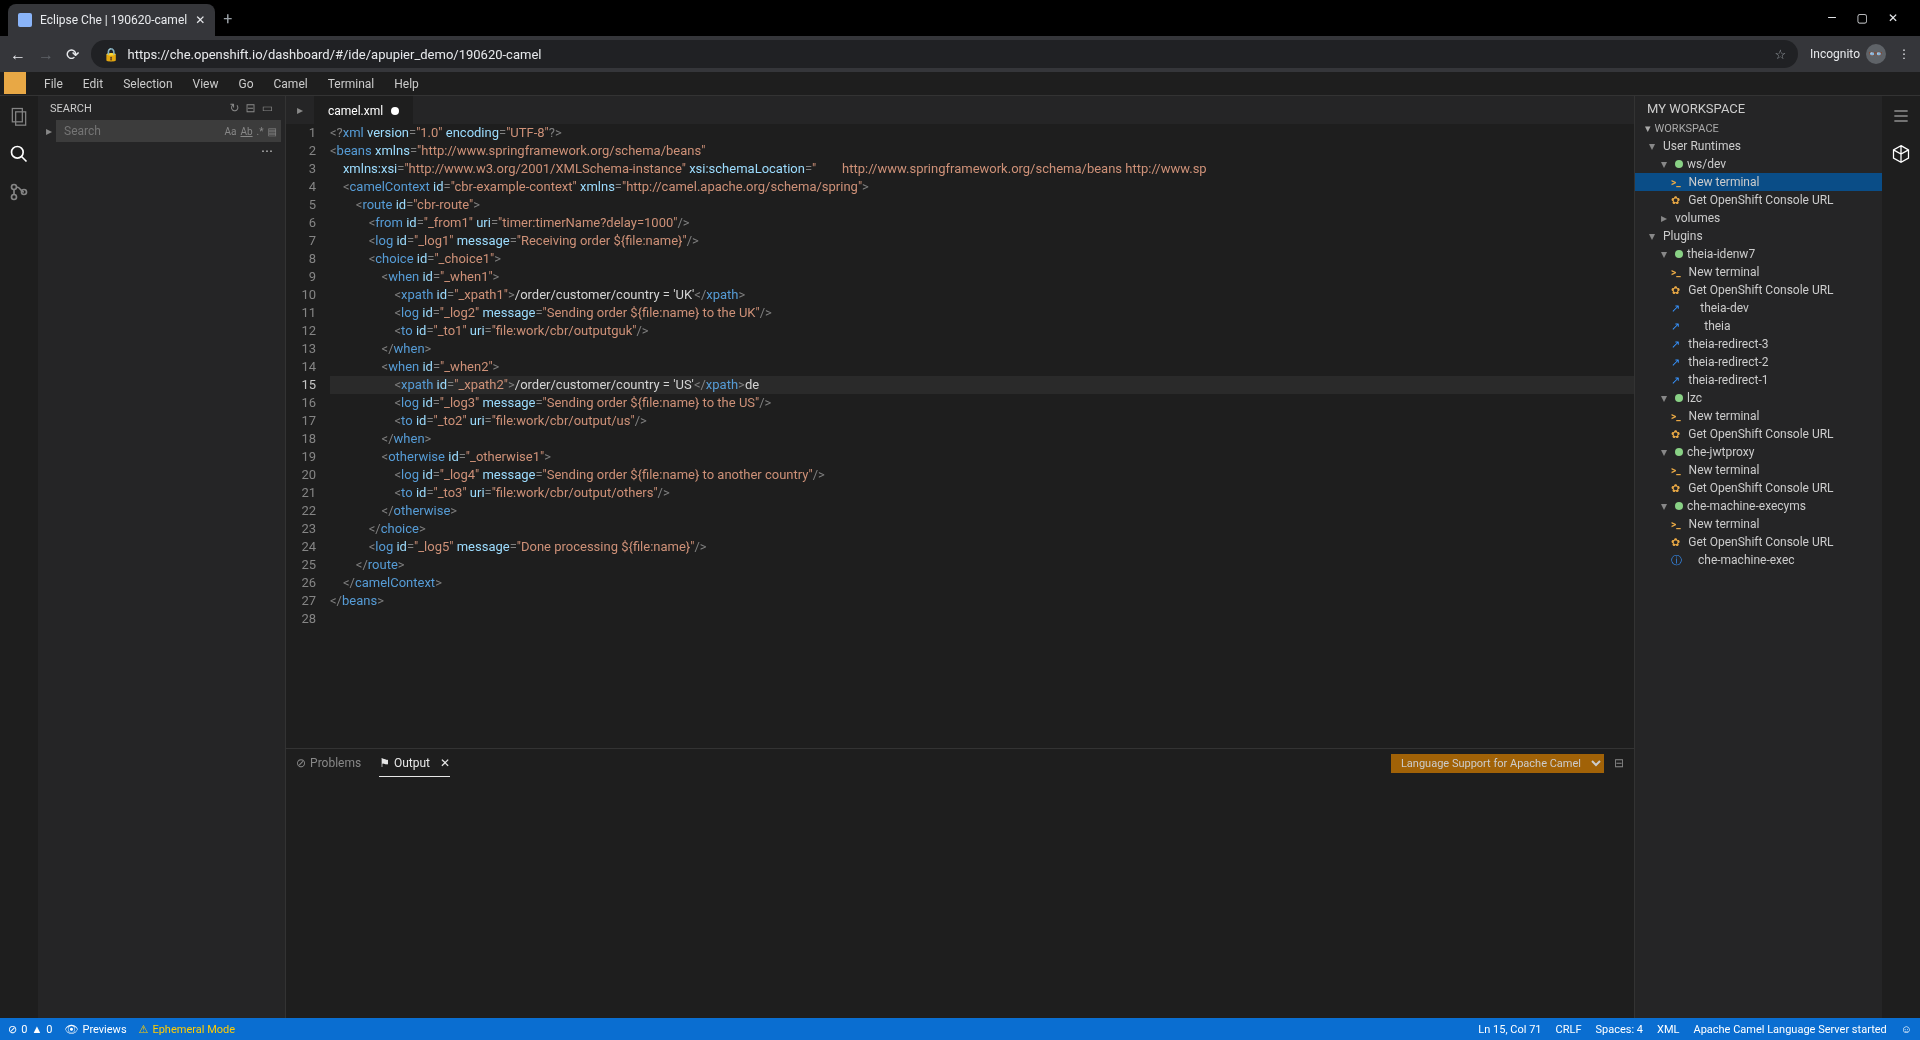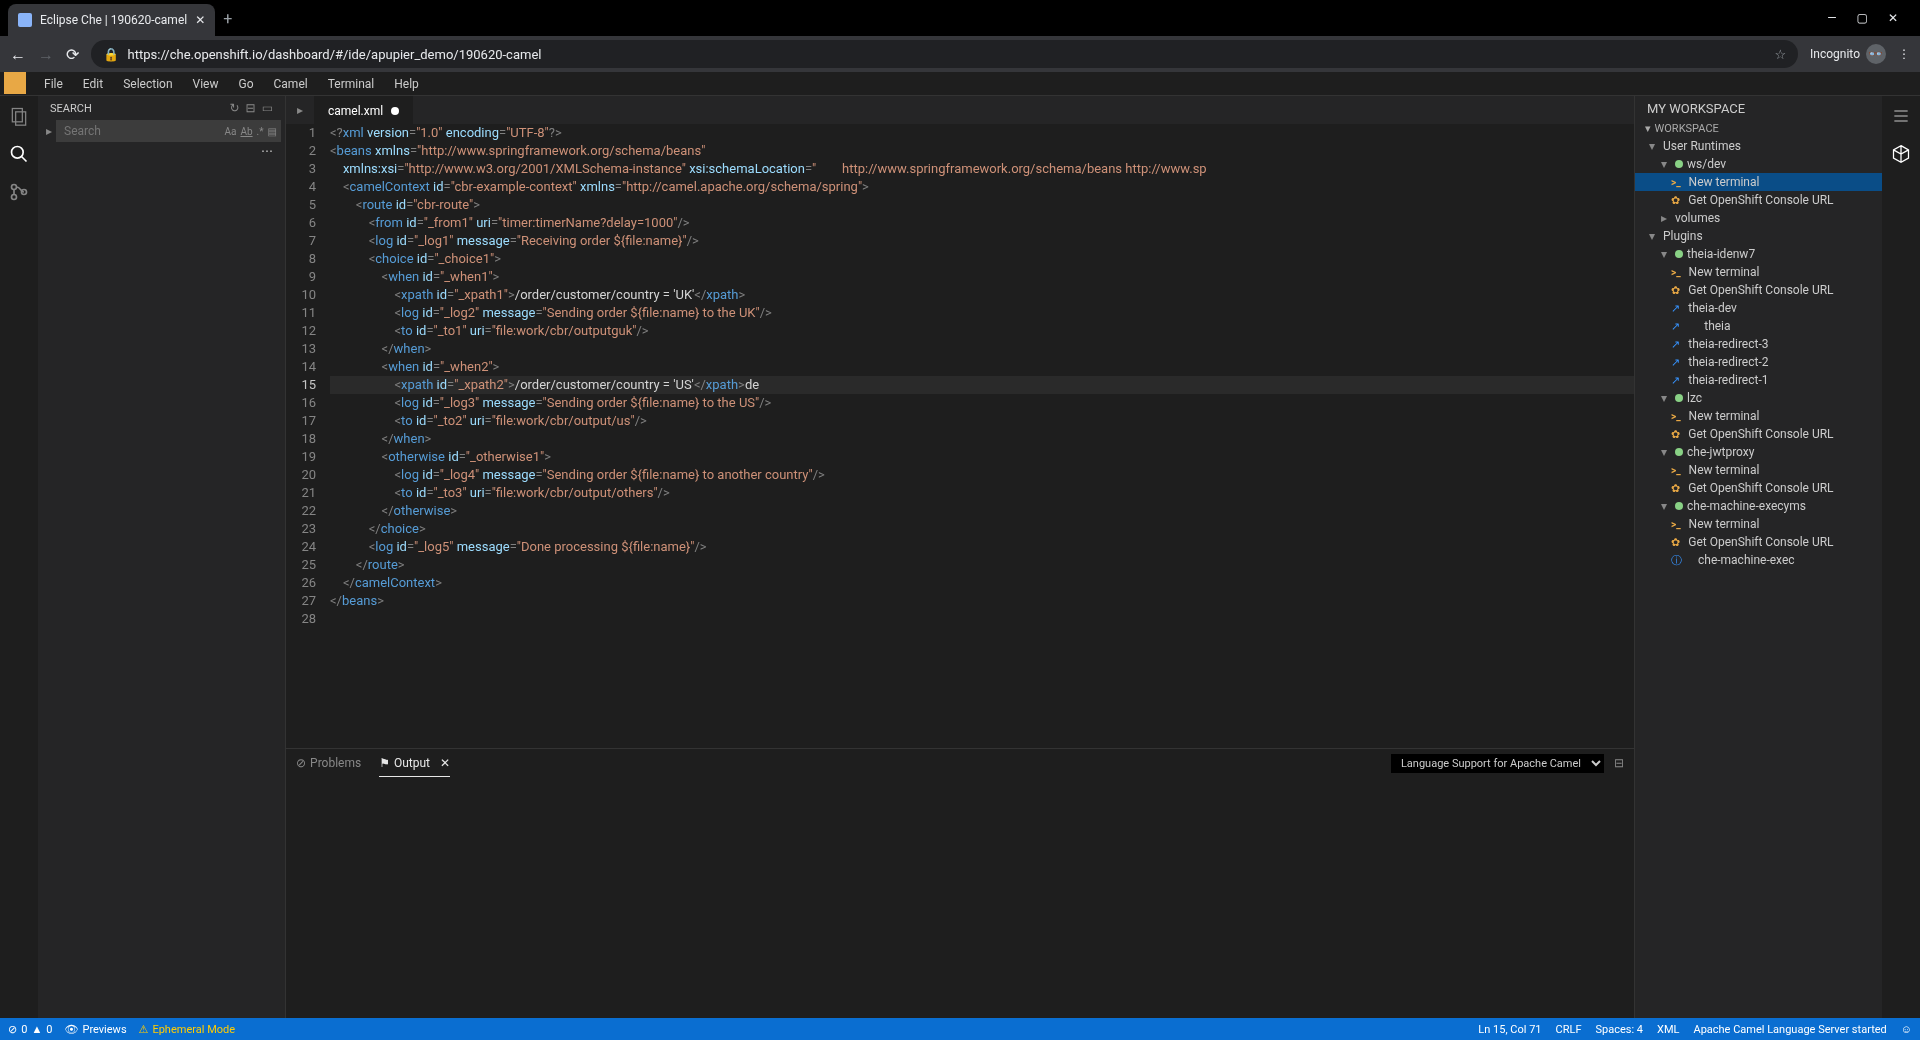--- a/index.html
+++ b/index.html
@@ -50,21 +50,21 @@
 .tk-tag{color:#569cd6}
 .tk-attr{color:#9cdcfe}
 .tk-str{color:#ce9178}
 .tk-link{color:#ce9178;}
 .tk-txt{color:#d4d4d4}
 .panel{height:270px;border-top:1px solid #333;display:flex;flex-direction:column;background:#1e1e1e}
 .panel-tabs{height:28px;display:flex;align-items:center;padding:0 10px;gap:18px;font-size:12px;color:#888}
 .panel-tab{cursor:pointer;display:flex;align-items:center;gap:4px;height:100%}
 .panel-tab.active{color:#e7e7e7;border-bottom:1px solid #e7e7e7}
 .panel-right{margin-left:auto;display:flex;align-items:center;gap:10px}
-.panel-select{background:#000000;border:none;color:#ccc;font-size:11px;padding:2px 6px}
+.panel-select{background:#a16207;border:none;color:#ccc;font-size:11px;padding:2px 6px}
 .panel-content{flex:1;font-family:Consolas,monospace;font-size:12px;color:#ccc;padding:4px 10px;white-space:pre-wrap;overflow:auto}
 .right-panel{width:248px;background:#252526;display:flex;flex-direction:column;border-left:1px solid #333}
 .rp-header{height:24px;padding:0 12px;display:flex;align-items:center;font-size:13px;color:#ccc}
 .rp-section{padding:2px 10px;font-size:11px;color:#aaa;display:flex;align-items:center;gap:4px}
 .tree{font-size:12px;color:#ccc}
 .tree-row{height:18px;display:flex;align-items:center;padding-left:10px;cursor:pointer;gap:4px}
 .tree-row.sel{background:#0a4d87}
 .ind1{padding-left:22px}.ind2{padding-left:36px}
 .dot-g{width:8px;height:8px;background:#89d185;border-radius:50%;flex-shrink:0}
 .ic-term{color:#e8a845;font-weight:bold;flex-shrink:0;font-size:10px}
@@ -274,21 +274,21 @@
               <div class="tree-row ind2">
                 <span class="ic-term">&gt;_</span>
                 <span style="margin-left:4px">New terminal</span>
               </div>
               <div class="tree-row ind2">
                 <span class="ic-os">✿</span>
                 <span style="margin-left:4px">Get OpenShift Console URL</span>
               </div>
               <div class="tree-row ind2">
                 <span class="ic-lnk">↗</span>
-                <span style="margin-left:4px">theia-dev</span>
+                <span style="margin-left:16px">theia-dev</span>
               </div>
               <div class="tree-row ind2">
                 <span class="ic-lnk">↗</span>
                 <span style="margin-left:20px">theia</span>
               </div>
               <div class="tree-row ind2">
                 <span class="ic-lnk">↗</span>
                 <span style="margin-left:4px">theia-redirect-3</span>
               </div>
               <div class="tree-row ind2">

